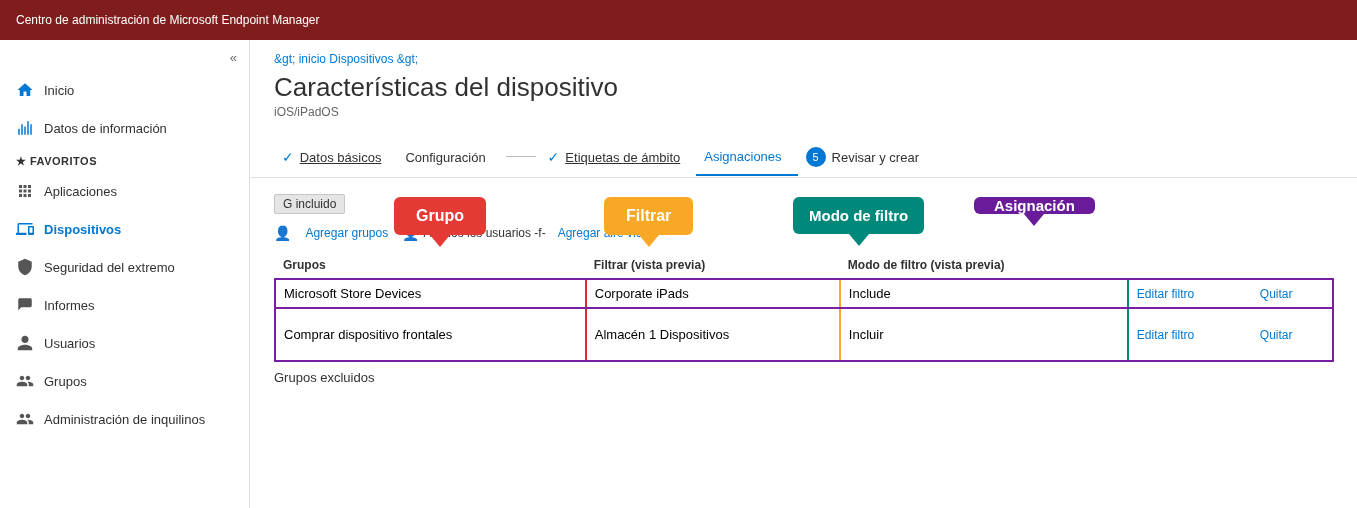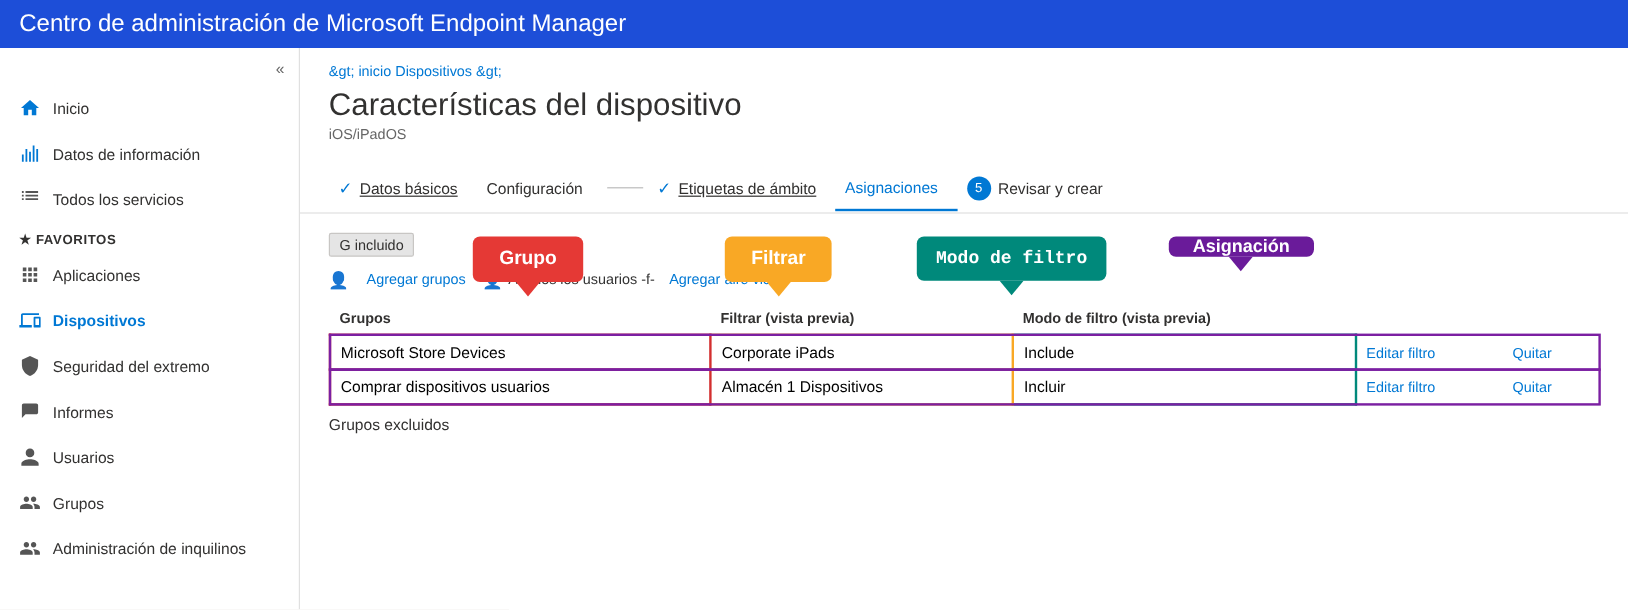--- a/index.html
+++ b/index.html
@@ -1,26 +1,26 @@
 <!DOCTYPE html>
 <html><head>
   <meta charset="utf-8">
   <style>
     * { box-sizing: border-box; margin: 0; padding: 0; }
     body { font-family: 'Segoe UI', Arial, sans-serif; font-size: 13px; background: #f3f2f1; display: flex; flex-direction: column; height: 508px; overflow: hidden; }
 
     
     .topbar {
-      background: #1d4ed8;
+      background: #7f1d1d;
       color: #fff;
       padding: 0 16px;
       height: 40px;
       display: flex;
       align-items: center;
-      font-size: 20px;
+      font-size: 12px;
       font-weight: 400;
       flex-shrink: 0;
     }
 
     
     .main-layout {
       display: flex;
       flex: 1;
       overflow: hidden;
     }
@@ -253,28 +253,20 @@
 
     <div class="sidebar-item">
       <span class="icon">
         <svg width="18" height="18" viewBox="0 0 24 24" fill="#0078d4">
             <path d="M3 13h2v8H3zm4-6h2v14H7zm4 3h2v11h-2zm4-7h2v18h-2zm4 4h2v14h-2z"></path>
           </svg>
       </span>
       <span>Datos de información</span>
     </div>
 
-    <div class="sidebar-item">
-      <span class="icon">
-        <svg width="18" height="18" viewBox="0 0 24 24" fill="#555">
-            <path d="M3 5h2V3H3v2zm0 4h2V7H3v2zm0 4h2v-2H3v2zm4-8h14V3H7v2zm0 4h14V7H7v2zm0 4h14v-2H7v2z"></path>
-          </svg>
-      </span>
-      <span>Todos los servicios</span>
-    </div>
 
     <div class="sidebar-section-label">
       <span>★</span>
       <span>FAVORITOS</span>
     </div>
 
     <div class="sidebar-item">
       <span class="icon">
         <svg width="18" height="18" viewBox="0 0 24 24" fill="#555">
             <path d="M4 8h4V4H4v4zm6 12h4v-4h-4v4zm-6 0h4v-4H4v4zm0-6h4v-4H4v4zm6 0h4v-4h-4v4zm6-10v4h4V4h-4zm-6 4h4V4h-4v4zm6 6h4v-4h-4v4zm0 6h4v-4h-4v4z"></path>
@@ -395,21 +387,21 @@
           <div style="width:0;height:0;border-left:10px solid transparent;border-right:10px solid transparent;border-top:12px solid #e53935;margin:0 auto;"></div>
         </div>
 
         <div style="position:absolute; top:-55px; left:330px; z-index:10; pointer-events:none;">
           <div style="background:#f9a825; color:#fff; font-size:16px; font-weight:700; padding:10px 22px; border-radius:6px; text-align:center;">
             <span>Filtrar</span>
           </div>
           <div style="width:0;height:0;border-left:10px solid transparent;border-right:10px solid transparent;border-top:12px solid #f9a825;margin:0 auto;"></div>
         </div>
 
-        <div style="position:absolute; top:-55px; left:490px; z-index:10; pointer-events:none;font-family:Liberation Mono, monospace;">
+        <div style="position:absolute; top:-55px; left:519px; z-index:10; pointer-events:none;">
           <div style="background:#00897b; color:#fff; font-size:15px; font-weight:700; padding:10px 16px; border-radius:6px; text-align:center;">
             <span>Modo de filtro</span>
           </div>
           <div style="width:0;height:0;border-left:10px solid transparent;border-right:10px solid transparent;border-top:12px solid #00897b;margin:0 auto;"></div>
         </div>
 
         <div style="position:absolute; top:-55px; left:700px; z-index:10; pointer-events:none;">
           <div style="background:#6a1b9a; color:#fff; font-size:15px; font-weight:700; padding:0 20px; border-radius:6px; text-align:center;">
             <span>Asignación</span>
           </div>
@@ -441,26 +433,26 @@
               <td>
                 <button class="link-btn">Editar filtro</button>
               </td>
               <td>
                 <button class="link-btn">Quitar</button>
               </td>
             </tr>
 
             <tr style="outline: 2px solid #7b1fa2; outline-offset:-1px;">
               <td style="border: 2px solid #d32f2f; padding: 6px 8px;">
-                <span>Comprar dispositivos usuarios</span>
+                <span>Comprar dispositivo frontales</span>
               </td>
               <td style="border: 2px solid #f9a825; padding: 6px 8px;">
                 <span>Almacén 1  Dispositivos</span>
               </td>
-              <td style="border: 2px solid #00897b; padding: 6px 8px;">
+              <td style="border: 2px solid #00897b; padding: 18px 8px;">
                 <span>Incluir</span>
               </td>
               <td>
                 <button class="link-btn">Editar filtro</button>
               </td>
               <td>
                 <button class="link-btn">Quitar</button>
               </td>
             </tr>
           </tbody>

